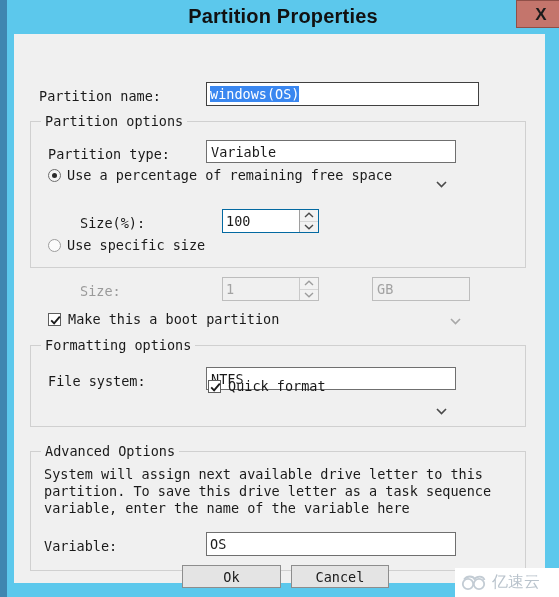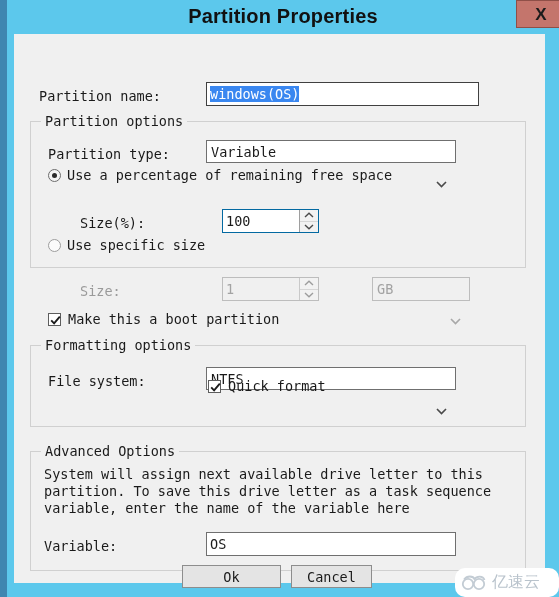--- a/index.html
+++ b/index.html
@@ -265,21 +265,20 @@
   #watermark {
     position: absolute;
     left: 455px; top: 568px;
     width: 104px; height: 29px;
     background: #ffffff;
     display: flex;
     align-items: center;
     gap: 5px;
     padding-left: 6px;
     box-sizing: border-box;
-    border-radius: 10px;
   }
   #watermark .wm-text {
     font-family: "DejaVu Sans", "Liberation Sans", sans-serif;
     font-size: 16px;
     color: #b9c3cc;
     letter-spacing: 0px;
   }
   #watermark .wm-cloud svg { display: block; }
 </style>
 </head>
@@ -411,21 +410,21 @@
 variable, enter the name of the variable here</div>
 
     <div class="lbl" style="position:absolute; left:30px; top:504px;">Variable:</div>
     <div class="textbox" style="left:192px; top:498px; width:250px; height:24px;">
       <span>OS</span>
     </div>
 
     <div class="pushbtn" style="left:168px; top:531px; width:99px; height:23px;">
       <span>Ok</span>
     </div>
-    <div class="pushbtn" style="left:277px; top:531px; width:81px; height:23px;">
+    <div class="pushbtn" style="left:277px; top:531px; width:98px; height:23px;">
       <span>Cancel</span>
     </div>
 
   </div>
 
   <div id="watermark">
     <span class="wm-cloud">
       <svg width="26" height="16" viewBox="0 0 26 16">
         <g fill="none" stroke="#c3ccd4" stroke-width="1.8">
           <circle cx="7" cy="9" r="5.2"></circle>

